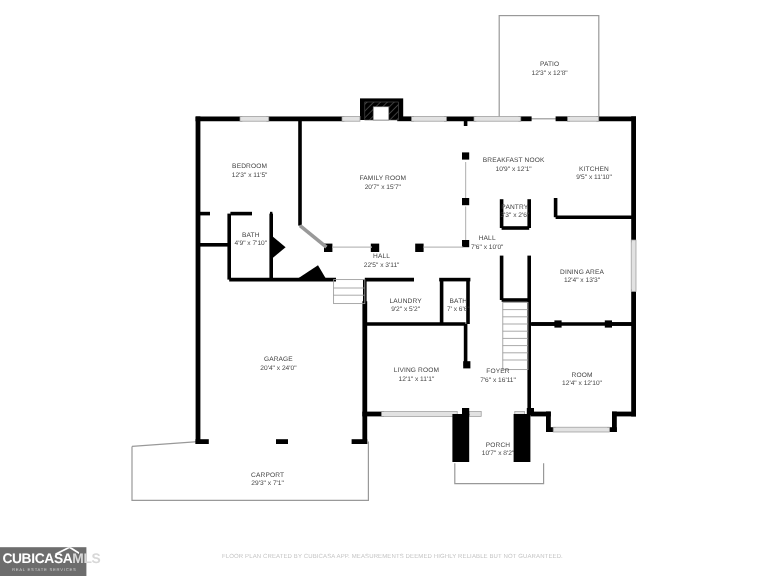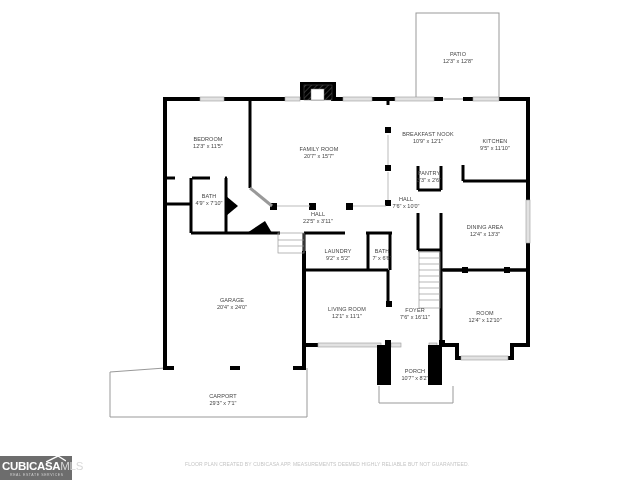--- a/index.html
+++ b/index.html
@@ -4,21 +4,21 @@
 <style>
   html, body { margin:0; padding:0; background:#ffffff; }
   body { width:640px; height:480px; position:relative; overflow:hidden; font-family:"Liberation Sans", sans-serif; }
   #plan { position:absolute; left:0; top:0; width:640px; height:480px; }
   .room-label { position:absolute; text-align:center; transform:translate(-50%,-50%); color:#444; line-height:1.25; white-space:nowrap; }
   .room-name { font-size:5.5px; letter-spacing:0.1px; text-transform:uppercase; display:block; }
   .room-dim { font-size:5.5px; display:block; }
   .footer-note { position:absolute; left:185px; top:461px; font-size:5px; color:#c4c4c4; letter-spacing:0.1px; white-space:nowrap; }
   .logo { position:absolute; left:0; top:456px; width:72px; height:24px; background:#6d6d6d; color:#fff; }
   .logo-main { position:absolute; left:2px; top:4px; font-size:11.5px; font-weight:bold; letter-spacing:-0.3px; }
-  .logo-main .mls { color:#d8d8d8; font-weight:normal; }
+  .logo-main .mls { color:#d8d8d8; font-weight:bold; }
   .logo-sub { position:absolute; left:10px; top:17px; font-size:3.5px; letter-spacing:0.6px; color:#d0d0d0; }
   .logo-roof { position:absolute; left:46px; top:0px; width:20px; height:6px; }
 </style>
 </head>
 <body>
 
 <svg id="plan" viewBox="0 0 640 480" width="640" height="480">
   <defs>
     <pattern id="hatch" patternUnits="userSpaceOnUse" width="4" height="4" patternTransform="rotate(45)">
       <line x1="0" y1="0" x2="0" y2="4" stroke="#666" stroke-width="1"></line>

